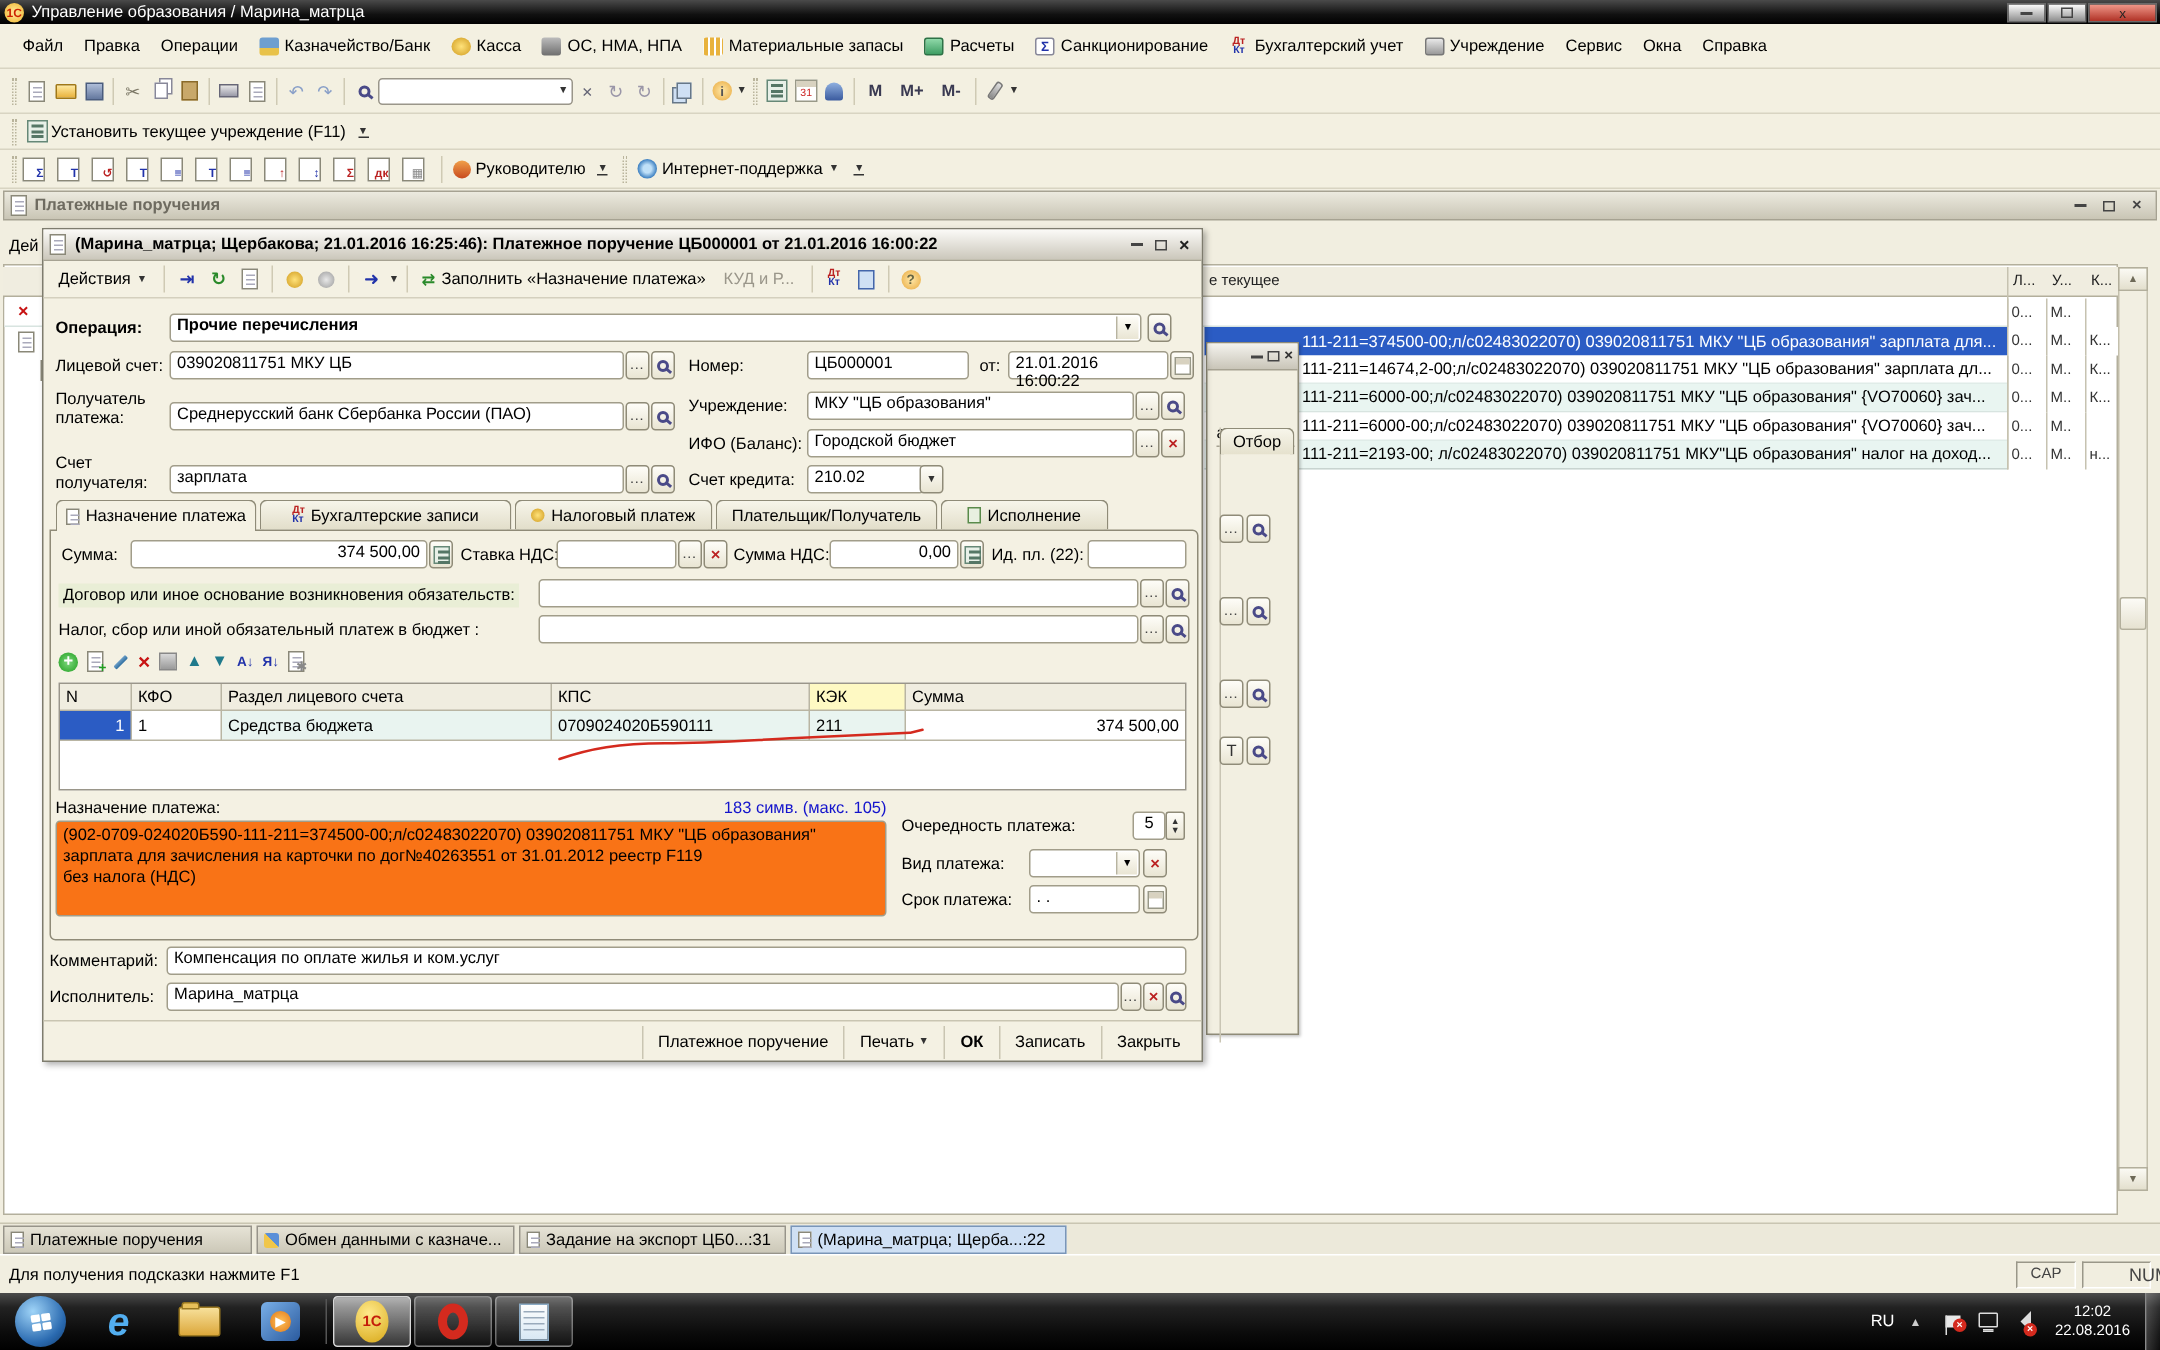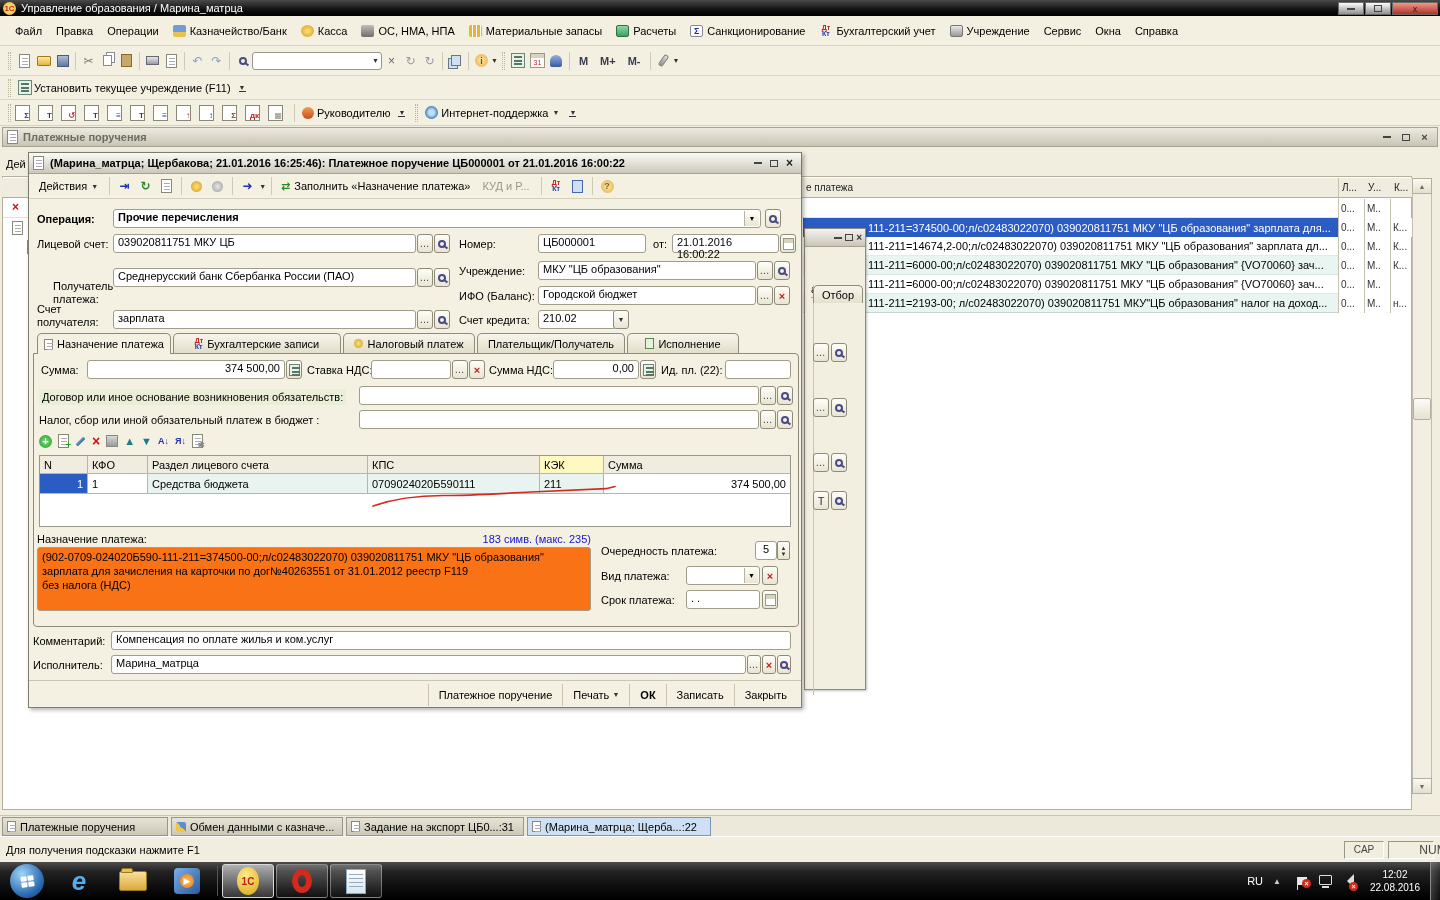--- a/index.html
+++ b/index.html
@@ -290,21 +290,21 @@
     <span class="mwb">×</span>
   </span>
 </div>
 
 
 <div class="a txt" style="left:6px;top:158px;color:#000;">Дей</div>
 
 <div class="a" style="left:2px;top:176px;width:1410px;height:634px;background:#fff;border:1px solid #b3af9c;"></div>
 
 <div class="a" style="left:2px;top:178px;width:1410px;height:20px;background:#f0ede0;border-bottom:1px solid #b3af9c;"></div>
-<div class="hcell" style="left:806px;top:182px;">е платежа</div>
+<div class="hcell" style="left:806px;top:182px;">е текущее</div>
 <div class="hcell" style="left:1342px;top:182px;">Л...</div>
 <div class="hcell" style="left:1368px;top:182px;">У...</div>
 <div class="hcell" style="left:1394px;top:182px;">К...</div>
 <div class="vline" style="left:1338px;top:178px;height:135px;"></div>
 
 
 <div class="a" style="left:3px;top:199px;width:1335px;height:19px;background:#fff;border-bottom:1px solid #d8e4e0;"></div>
 <div class="lrow-cell" style="left:1338px;top:199px;width:26px;">0...</div>
 <div class="lrow-cell" style="left:1364px;top:199px;width:26px;">М..</div>
 <div class="lrow-cell" style="left:1390px;top:199px;width:22px;"></div>
@@ -460,21 +460,21 @@
       <span class="mag"></span>
     </span>
   <div class="lab" style="left:430px;top:85px;">Номер:</div>
   <div class="inp" style="left:509px;top:81px;width:108px;"><span>ЦБ000001</span></div>
   <div class="lab" style="left:624px;top:85px;">от:</div>
   <div class="inp" style="left:643px;top:81px;width:107px;"><span>21.01.2016 16:00:22</span></div>
   <span class="fb" style="left:751px;top:81px;">
       <span class="cal31" style="width:11px;height:12px;line-height:14px;font-size:6px;"></span>
     </span>
 
-  <div class="lab" style="left:24px;top:107px;line-height:13px;margin-top:20px;">Получатель
+  <div class="lab" style="left:8px;top:107px;line-height:13px;">Получатель
 платежа:</div>
   <div class="inp" style="left:84px;top:115px;width:303px;"><span>Среднерусский  банк Сбербанка России (ПАО)</span></div>
   <span class="fb dots" style="left:388px;top:115px;">…</span>
   <span class="fb" style="left:405px;top:115px;">
       <span class="mag"></span>
     </span>
   <div class="lab" style="left:430px;top:112px;">Учреждение:</div>
   <div class="inp" style="left:509px;top:108px;width:218px;"><span>МКУ "ЦБ образования"</span></div>
   <span class="fb dots" style="left:728px;top:108px;">…</span>
   <span class="fb" style="left:745px;top:108px;">
@@ -588,21 +588,21 @@
     <div class="gcell" style="left:328px;top:18px;width:172px;height:20px;background:#e9f4f0;">0709024020Б590111</div>
     <div class="gcell" style="left:500px;top:18px;width:64px;height:20px;background:#e9f4f0;">211</div>
     <div class="gcell" style="left:564px;top:18px;width:186px;height:20px;background:#fff;border-right:none;justify-content:flex-end;">374 500,00</div>
   </div>
 
   <svg class="a" style="left:330px;top:326px;" width="270" height="32" viewBox="0 0 270 32">
     <path d="M14,27 C34,20 54,16.5 84,16.5 C114,16.5 140,14.5 172,13 C196,12 222,10.5 248,9.5 l8,-2" stroke="#d42a1e" stroke-width="1.7" fill="none" stroke-linecap="round"></path>
   </svg>
 
   <div class="lab" style="left:8px;top:380px;">Назначение платежа:</div>
-  <div class="lab" style="left:330px;top:380px;width:232px;text-align:right;color:#1414cc;">183 симв. (макс. 235)</div>
+  <div class="lab" style="left:330px;top:380px;width:232px;text-align:right;color:#1414cc;">183 симв. (макс. 105)</div>
   <div class="a" style="left:8px;top:394px;width:554px;height:64px;background:#f97316;border:1px solid #a19d8a;border-radius:3px;font-size:11px;padding:2px 4px;white-space:pre-line;overflow:hidden;line-height:14px;">(902-0709-024020Б590-111-211=374500-00;л/с02483022070) 039020811751 МКУ "ЦБ образования"
 зарплата для зачисления на карточки по дог№40263551 от 31.01.2012 реестр F119
 без налога (НДС)</div>
 
   <div class="lab" style="left:572px;top:392px;">Очередность платежа:</div>
   <div class="inp" style="left:726px;top:388px;width:22px;text-align:center;"><span>5</span></div>
   <span class="a" style="left:748px;top:388px;width:13px;height:19px;border:1px solid #8f8b78;border-radius:2px;background:linear-gradient(#fefdf8,#e9e5d3);display:flex;flex-direction:column;align-items:center;justify-content:center;font-size:6px;color:#333;">▲<br>▼</span>
 
   <div class="lab" style="left:572px;top:417px;">Вид платежа:</div>
   <div class="inp" style="left:657px;top:413px;width:74px;"><span></span><span style="position:absolute;right:1px;top:1px;bottom:1px;width:14px;border-left:1px solid #b8b4a0;display:flex;align-items:center;justify-content:center;background:linear-gradient(#fefdf8,#e9e5d3);font-size:7px;">▼</span></div>

